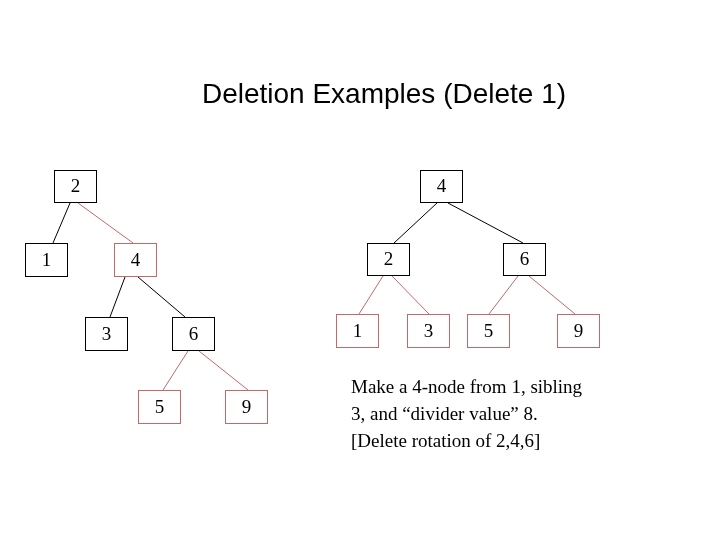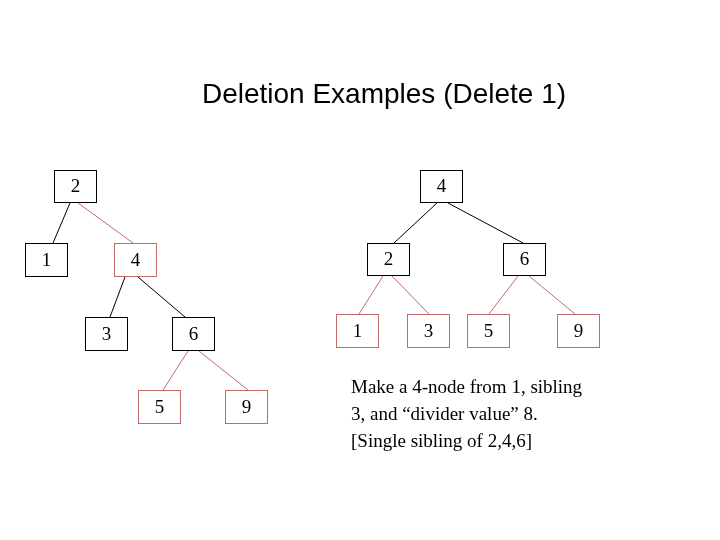--- a/index.html
+++ b/index.html
@@ -143,16 +143,16 @@
         <span class="node-label">5</span>
       </div>
       <div class="node red" style="left: 557px; top: 314px; width: 43px; height: 34px;">
         <span class="node-label">9</span>
       </div>
     </div>
 
   <div id="caption">
       <span class="cap-line">Make a 4-node from 1, sibling</span>
       <span class="cap-line">3, and “divider value” 8.</span>
-      <span class="cap-line">[Single sibling of 2,4,6]</span>
+      <span class="cap-line">[Delete rotation of 2,4,6]</span>
     </div>
 
 </div>
 
 </body></html>

